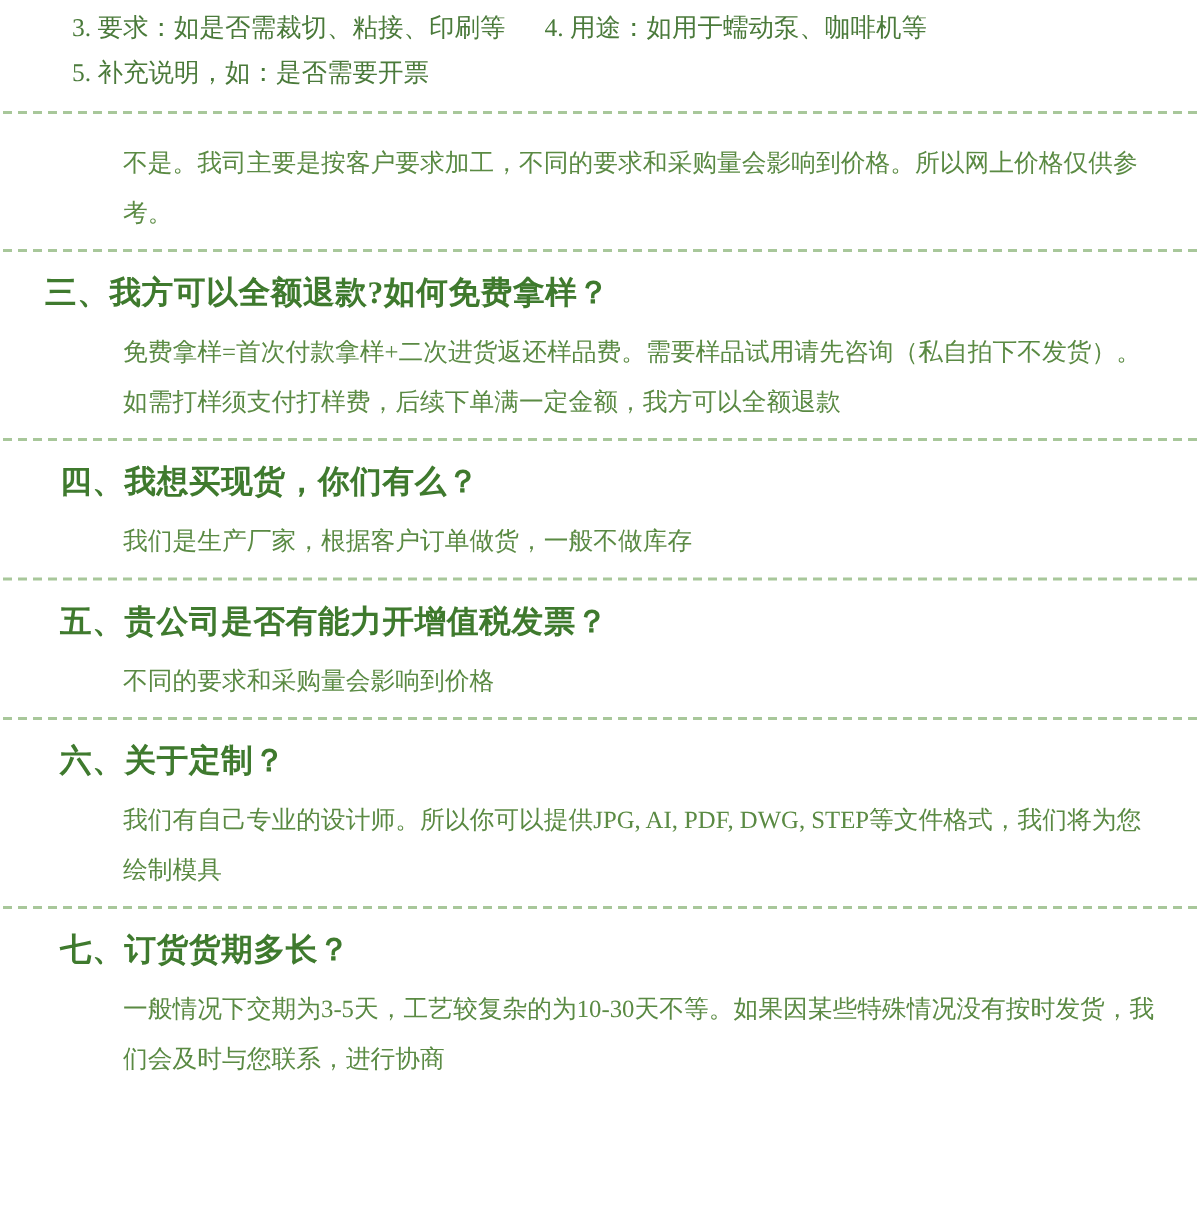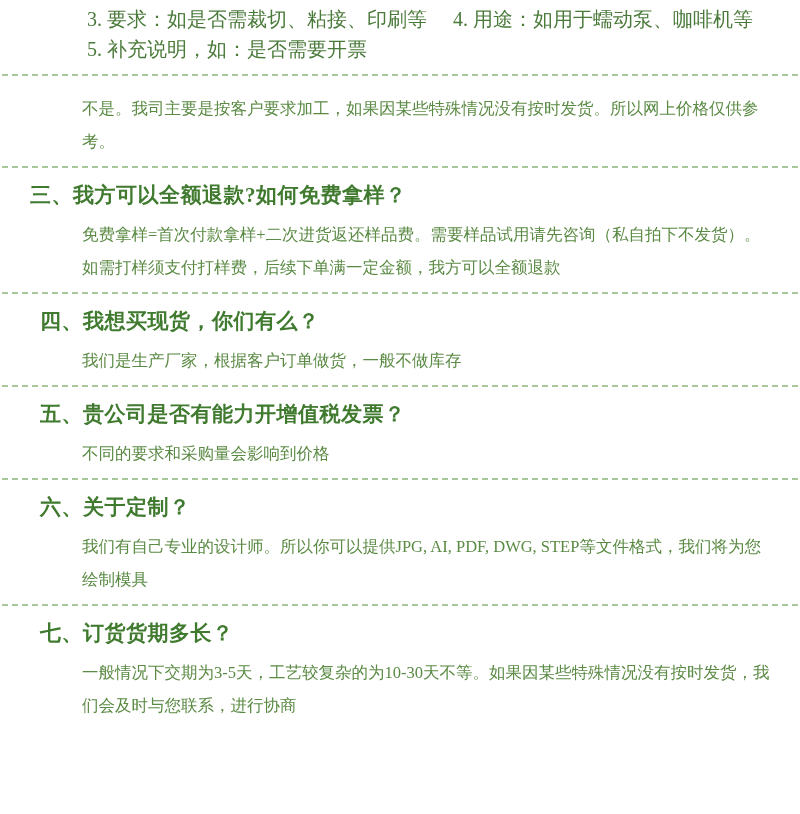--- a/index.html
+++ b/index.html
@@ -18,24 +18,24 @@
     width: 800px;
     height: 814px;
     position: relative;
     box-sizing: border-box;
     padding: 0;
   }
   .intro {
     padding: 4px 0 10px 0;
   }
   .intro-line {
-    font-size: 20px;
+    font-size: 17px;
     line-height: 30px;
     color: #4a7a3a;
-    padding-left: 87px;
+    padding-left: 48px;
     white-space: nowrap;
   }
   .intro-line .gap {
     display: inline-block;
     width: 26px;
   }
   .divider {
     border-top: 2px dashed #a8c79a;
     margin: 0 2px;
     height: 0;
@@ -70,21 +70,21 @@
   <div class="intro">
     <div class="intro-line">
       <span>3. 要求：如是否需裁切、粘接、印刷等</span><span class="gap"></span><span>4. 用途：如用于蠕动泵、咖啡机等</span>
     </div>
     <div class="intro-line">5. 补充说明，如：是否需要开票</div>
   </div>
 
   <div class="divider"></div>
 
   <div class="qa">
-    <div class="a">不是。我司主要是按客户要求加工，如果因某些特殊情况没有按时发货。所以网上价格仅供参考。</div>
+    <div class="a">不是。我司主要是按客户要求加工，不同的要求和采购量会影响到价格。所以网上价格仅供参考。</div>
   </div>
 
   <div class="divider"></div>
 
   <div class="qa">
     <div class="q indent-1">三、我方可以全额退款?如何免费拿样？</div>
     <div class="a">免费拿样=首次付款拿样+二次进货返还样品费。需要样品试用请先咨询（私自拍下不发货）。如需打样须支付打样费，后续下单满一定金额，我方可以全额退款</div>
   </div>
 
   <div class="divider"></div>

